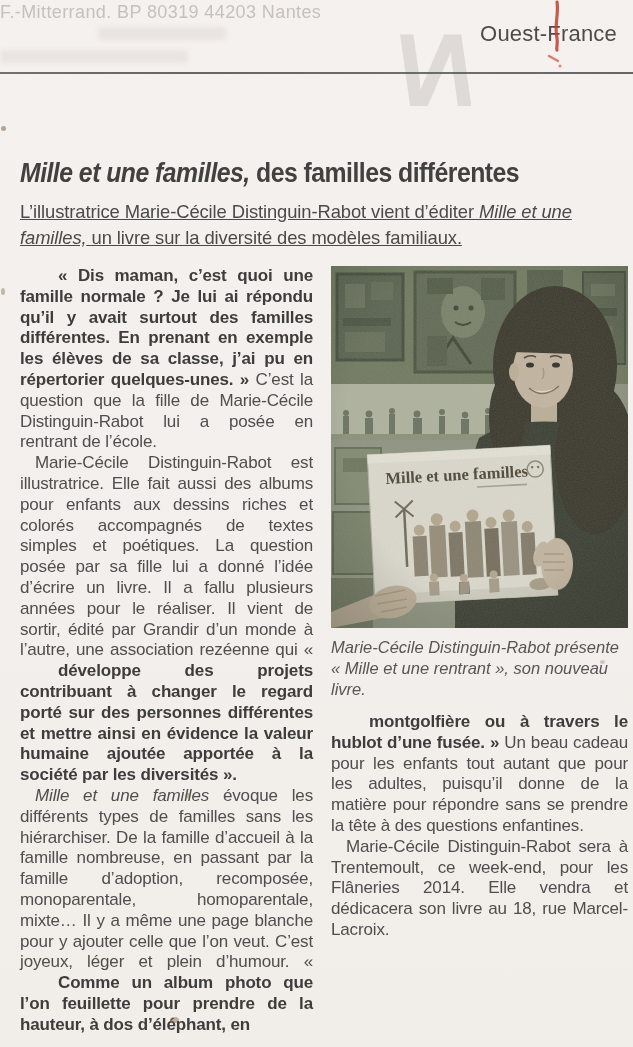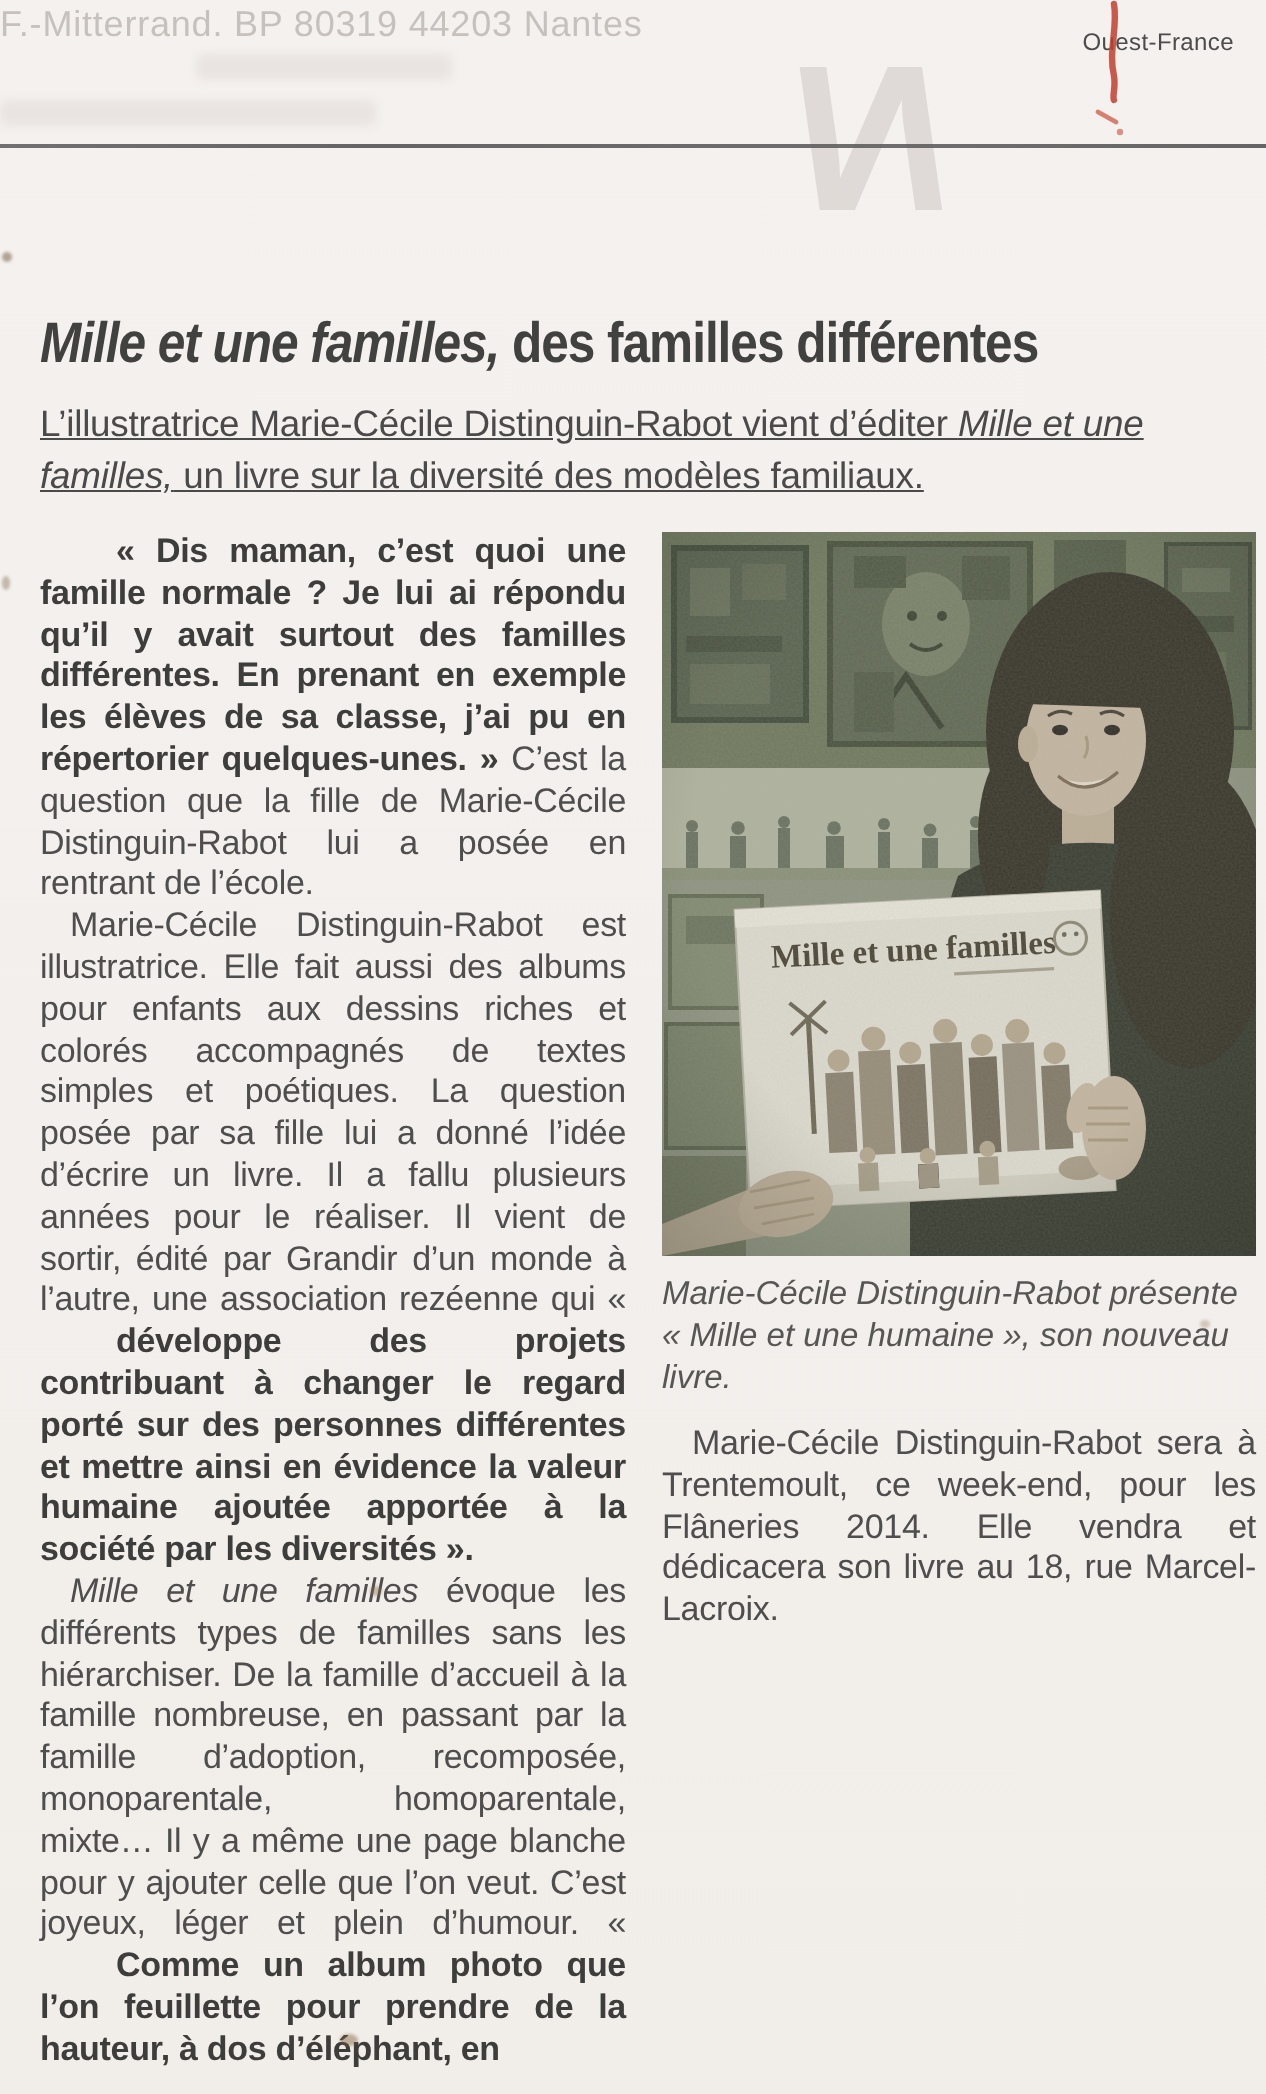--- a/index.html
+++ b/index.html
@@ -19,22 +19,22 @@
     color:#c7c1bd;white-space:nowrap;
   }
   .ghost-bar{position:absolute;background:#e9e4e1;filter:blur(2px);border-radius:4px;}
   .gb1{left:98px;top:27px;width:128px;height:13px;}
   .gb2{left:0;top:50px;width:188px;height:13px;}
   .ghost-n{
     position:absolute;left:398px;top:18px;font-size:104px;font-weight:bold;
     color:rgba(186,181,176,.38);transform:scaleX(-1) skewX(-8deg);line-height:1;
   }
   .masthead{
-    position:absolute;right:16px;top:8px;text-align:right;
-    font-size:12px;line-height:27px;color:#4c4c4c;letter-spacing:.2px;
+    position:absolute;right:16px;top:20px;text-align:right;
+    font-size:22px;line-height:27px;color:#4c4c4c;letter-spacing:.2px;
   }
   .pen{position:absolute;left:545px;top:0;width:26px;height:78px;}
   .rule{
     position:absolute;left:0;top:72px;width:633px;height:2px;
     background:linear-gradient(90deg,#5a5a5a 0%,#4c4c4c 30%,#585858 70%,#4c4c4c 100%);
     opacity:.85;
   }
   
   .title{
     position:absolute;left:20px;top:156px;margin:0;
@@ -237,23 +237,24 @@
           <ellipse cx="226" cy="298" rx="16" ry="26" fill="#c3b5a0"></ellipse>
           <ellipse cx="210" cy="288" rx="7" ry="13" fill="#c3b5a0" transform="rotate(18 210 288)"></ellipse>
           <path d="M213,288 h20 M212,296 h22 M213,304 h20" stroke="#a8977f" stroke-width="1.4" fill="none"></path>
         </g>
 
         <rect width="297" height="362" filter="url(#grain)" opacity=".3"></rect>
         <rect width="297" height="362" fill="url(#vg)"></rect>
       </svg>
     </div>
 
-    <p class="caption">Marie-Cécile Distinguin-Rabot présente « Mille et une humaine », son nouveau livre.</p>
+    <p class="caption">Marie-Cécile Distinguin-Rabot présente « Mille et une rentrant », son nouveau livre.</p>
 
     <div class="rtext">
+      <p class="body"><span class="b">montgolfière ou à travers le hublot d’une fusée. » </span><span>Un beau cadeau pour les enfants tout autant que pour les adultes, puisqu’il donne de la matière pour répondre sans se prendre la tête à des questions enfantines.</span></p>
       <p class="body indent"><span>Marie-Cécile Distinguin-Rabot sera à Trentemoult, ce week-end, pour les Flâneries 2014. Elle vendra et dédicacera son livre au 18, rue Marcel-Lacroix.</span></p>
     </div>
   </div>
 
   <div class="speck sp1"></div>
   <div class="speck sp2"></div>
   <div class="speck sp3"></div>
   <div class="speck sp4"></div>
   <div class="speck sp5"></div>
 </div>

